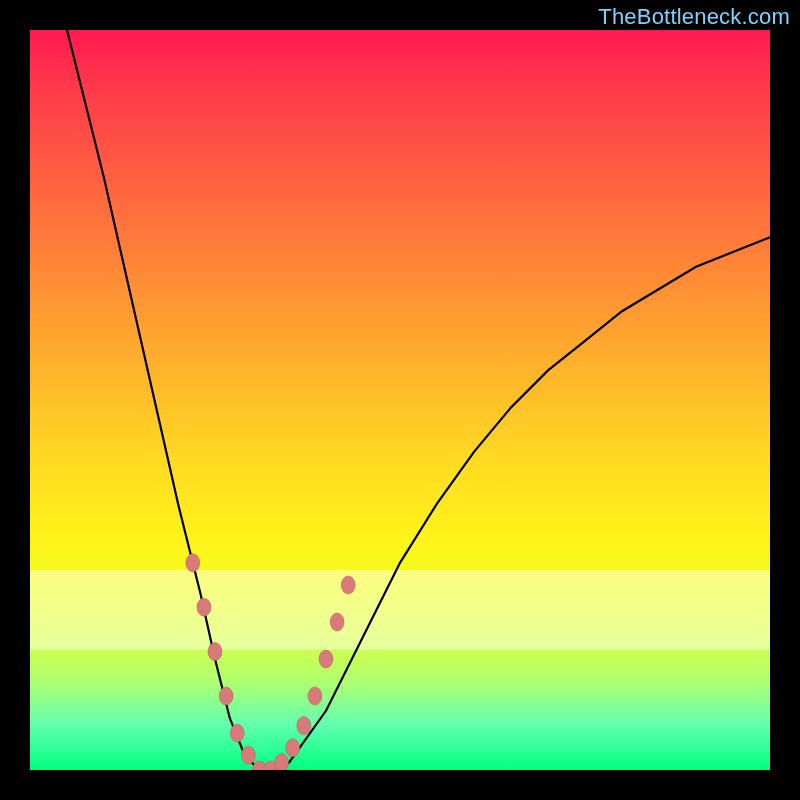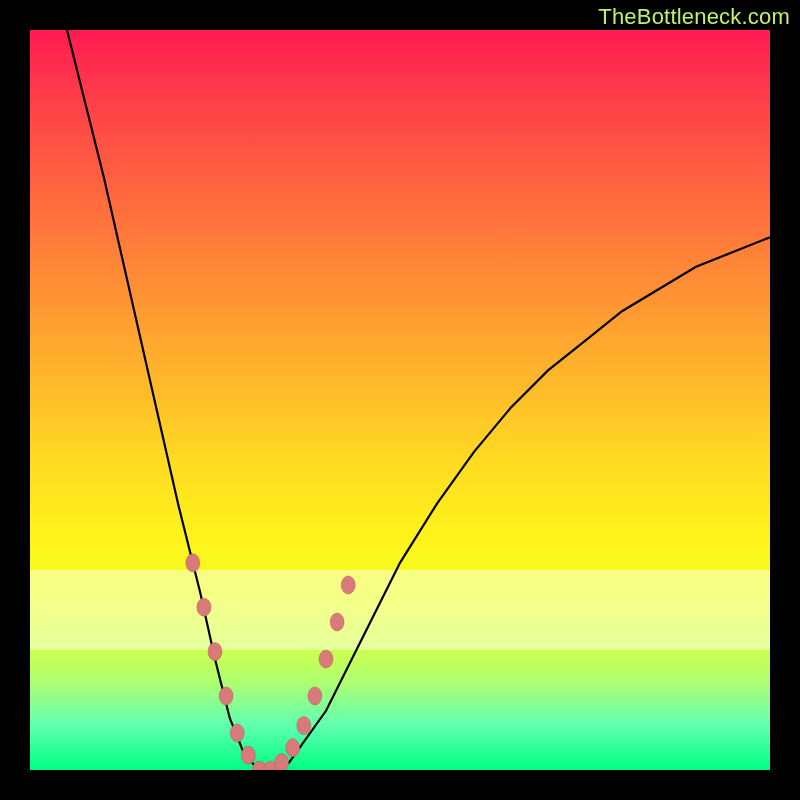--- a/index.html
+++ b/index.html
@@ -57,21 +57,21 @@
     left: 30px;
     top: 30px;
     width: 740px;
     height: 740px;
     pointer-events: none;
   }
   .watermark {
     position: absolute;
     top: 4px;
     right: 10px;
-    color: #bef264;
+    color: #7dd3fc;
     font-size: 22px;
     font-weight: 500;
     letter-spacing: 0.2px;
   }
   .dot {
     fill: #d87a7a;
     stroke: #b85a5a;
     stroke-width: 0.5;
   }
 </style>

